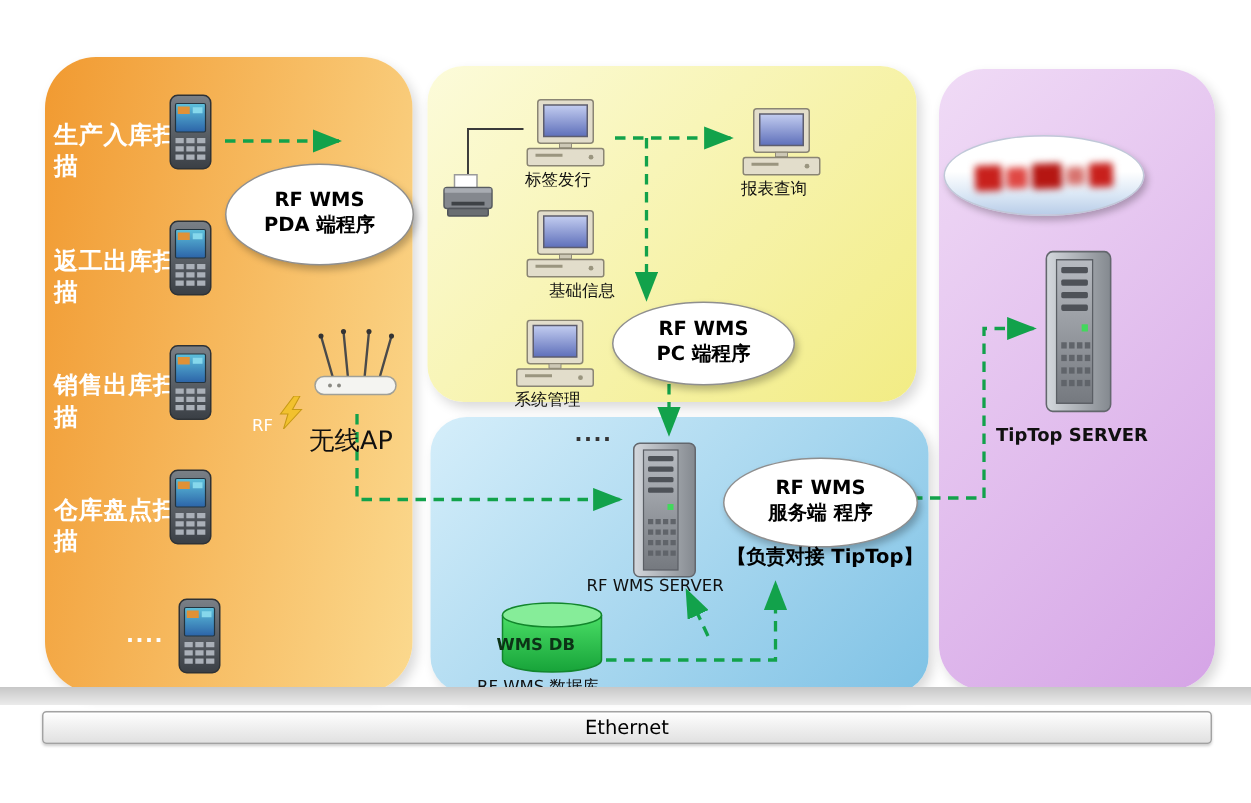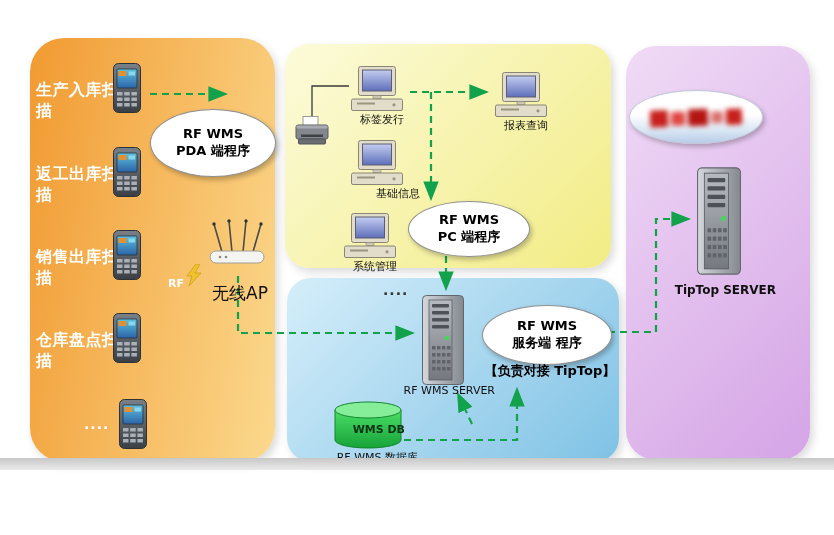--- a/index.html
+++ b/index.html
@@ -16,22 +16,22 @@
   .panel-tiptop{left:626px;top:46px;width:184px;height:414px;border-radius:30px;
     background:linear-gradient(135deg,#f0dbf6,#d5a4e6);}
   .overlay{position:absolute;left:0;top:0;pointer-events:none;}
   .icon{position:absolute;}
   .scan-label{position:absolute;width:86px;color:#fff;font-weight:bold;font-size:16px;letter-spacing:.5px;}
   .bubble{position:absolute;background:#fff;border:1px solid #8f8f8f;border-radius:50%;
     display:flex;flex-direction:column;align-items:center;justify-content:center;
     font-weight:bold;font-size:13px;color:#000;box-shadow:2px 3px 5px rgba(0,0,0,.25);
     line-height:1.3;text-align:center;}
   .caption{position:absolute;font-weight:bold;font-size:13px;color:#000;text-align:center;}
-  .small-label{position:absolute;font-size:11px;color:#101010;text-align:right;}
-  .white-bold{color:#fff;font-weight:bold;text-align:right;}
+  .small-label{position:absolute;font-size:11px;color:#101010;text-align:left;}
+  .white-bold{color:#fff;font-weight:normal;text-align:right;}
   .dots{position:absolute;font-weight:bold;font-size:14px;color:#fff;letter-spacing:1px;}
   .dots-dark{position:absolute;font-weight:bold;font-size:14px;color:#333;letter-spacing:1px;}
   .gray-strip{position:absolute;left:0;top:458px;width:834px;height:12px;
     background:linear-gradient(#c7c7c7,#ebebeb);}
   .ethernet{position:absolute;left:28px;top:474px;width:778px;height:20px;border:1px solid #a2a2a2;
     border-radius:3px;background:linear-gradient(#fefefe,#e1e1e1);
     box-shadow:inset 0 1px 0 #fff,0 1px 2px rgba(0,0,0,.2);
     display:flex;align-items:center;justify-content:center;font-size:13px;color:#000;}
   .logo{position:absolute;left:629px;top:90px;width:132px;height:52px;border-radius:50%;
     background:linear-gradient(#ffffff 45%,#dae7f5 75%,#b9cde8);border:1px solid #c0c8d8;
@@ -361,14 +361,17 @@
         <rect x="26" y="66" width="3.5" height="3.5" fill="#60646a"></rect>
         <rect x="11" y="73" width="3.5" height="3.5" fill="#60646a"></rect>
         <rect x="16" y="73" width="3.5" height="3.5" fill="#60646a"></rect>
         <rect x="21" y="73" width="3.5" height="3.5" fill="#60646a"></rect>
         <rect x="26" y="73" width="3.5" height="3.5" fill="#60646a"></rect>
       </svg>
   </div>
   <div class="small-label" style="left:664px;top:283px;width:112px;font-size:12px;font-weight:bold">TipTop SERVER</div>
 
   <div class="gray-strip"></div>
+  <div class="ethernet">
+    <span>Ethernet</span>
+  </div>
 
 </div>
 
 </body></html>

